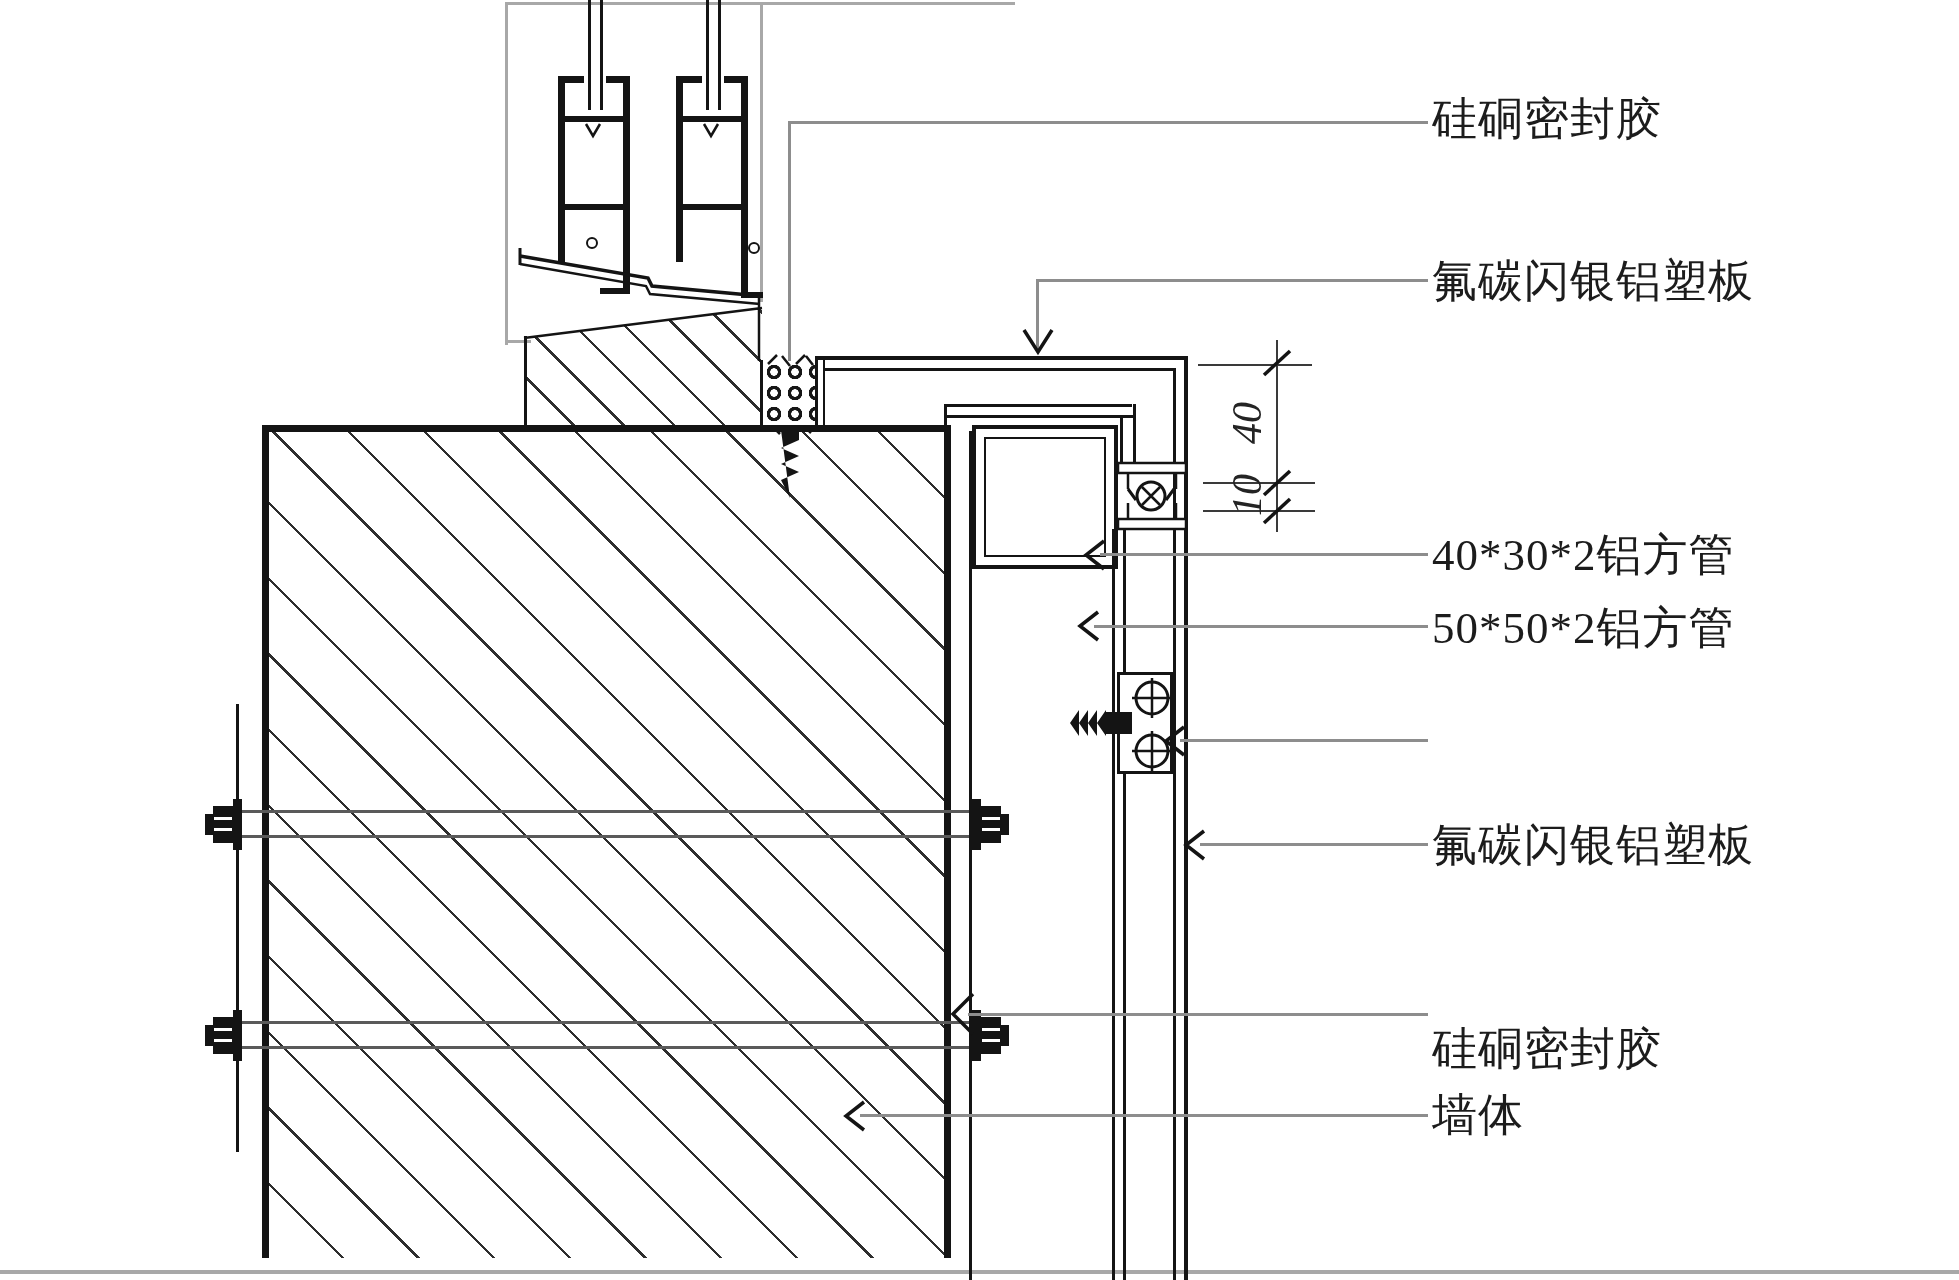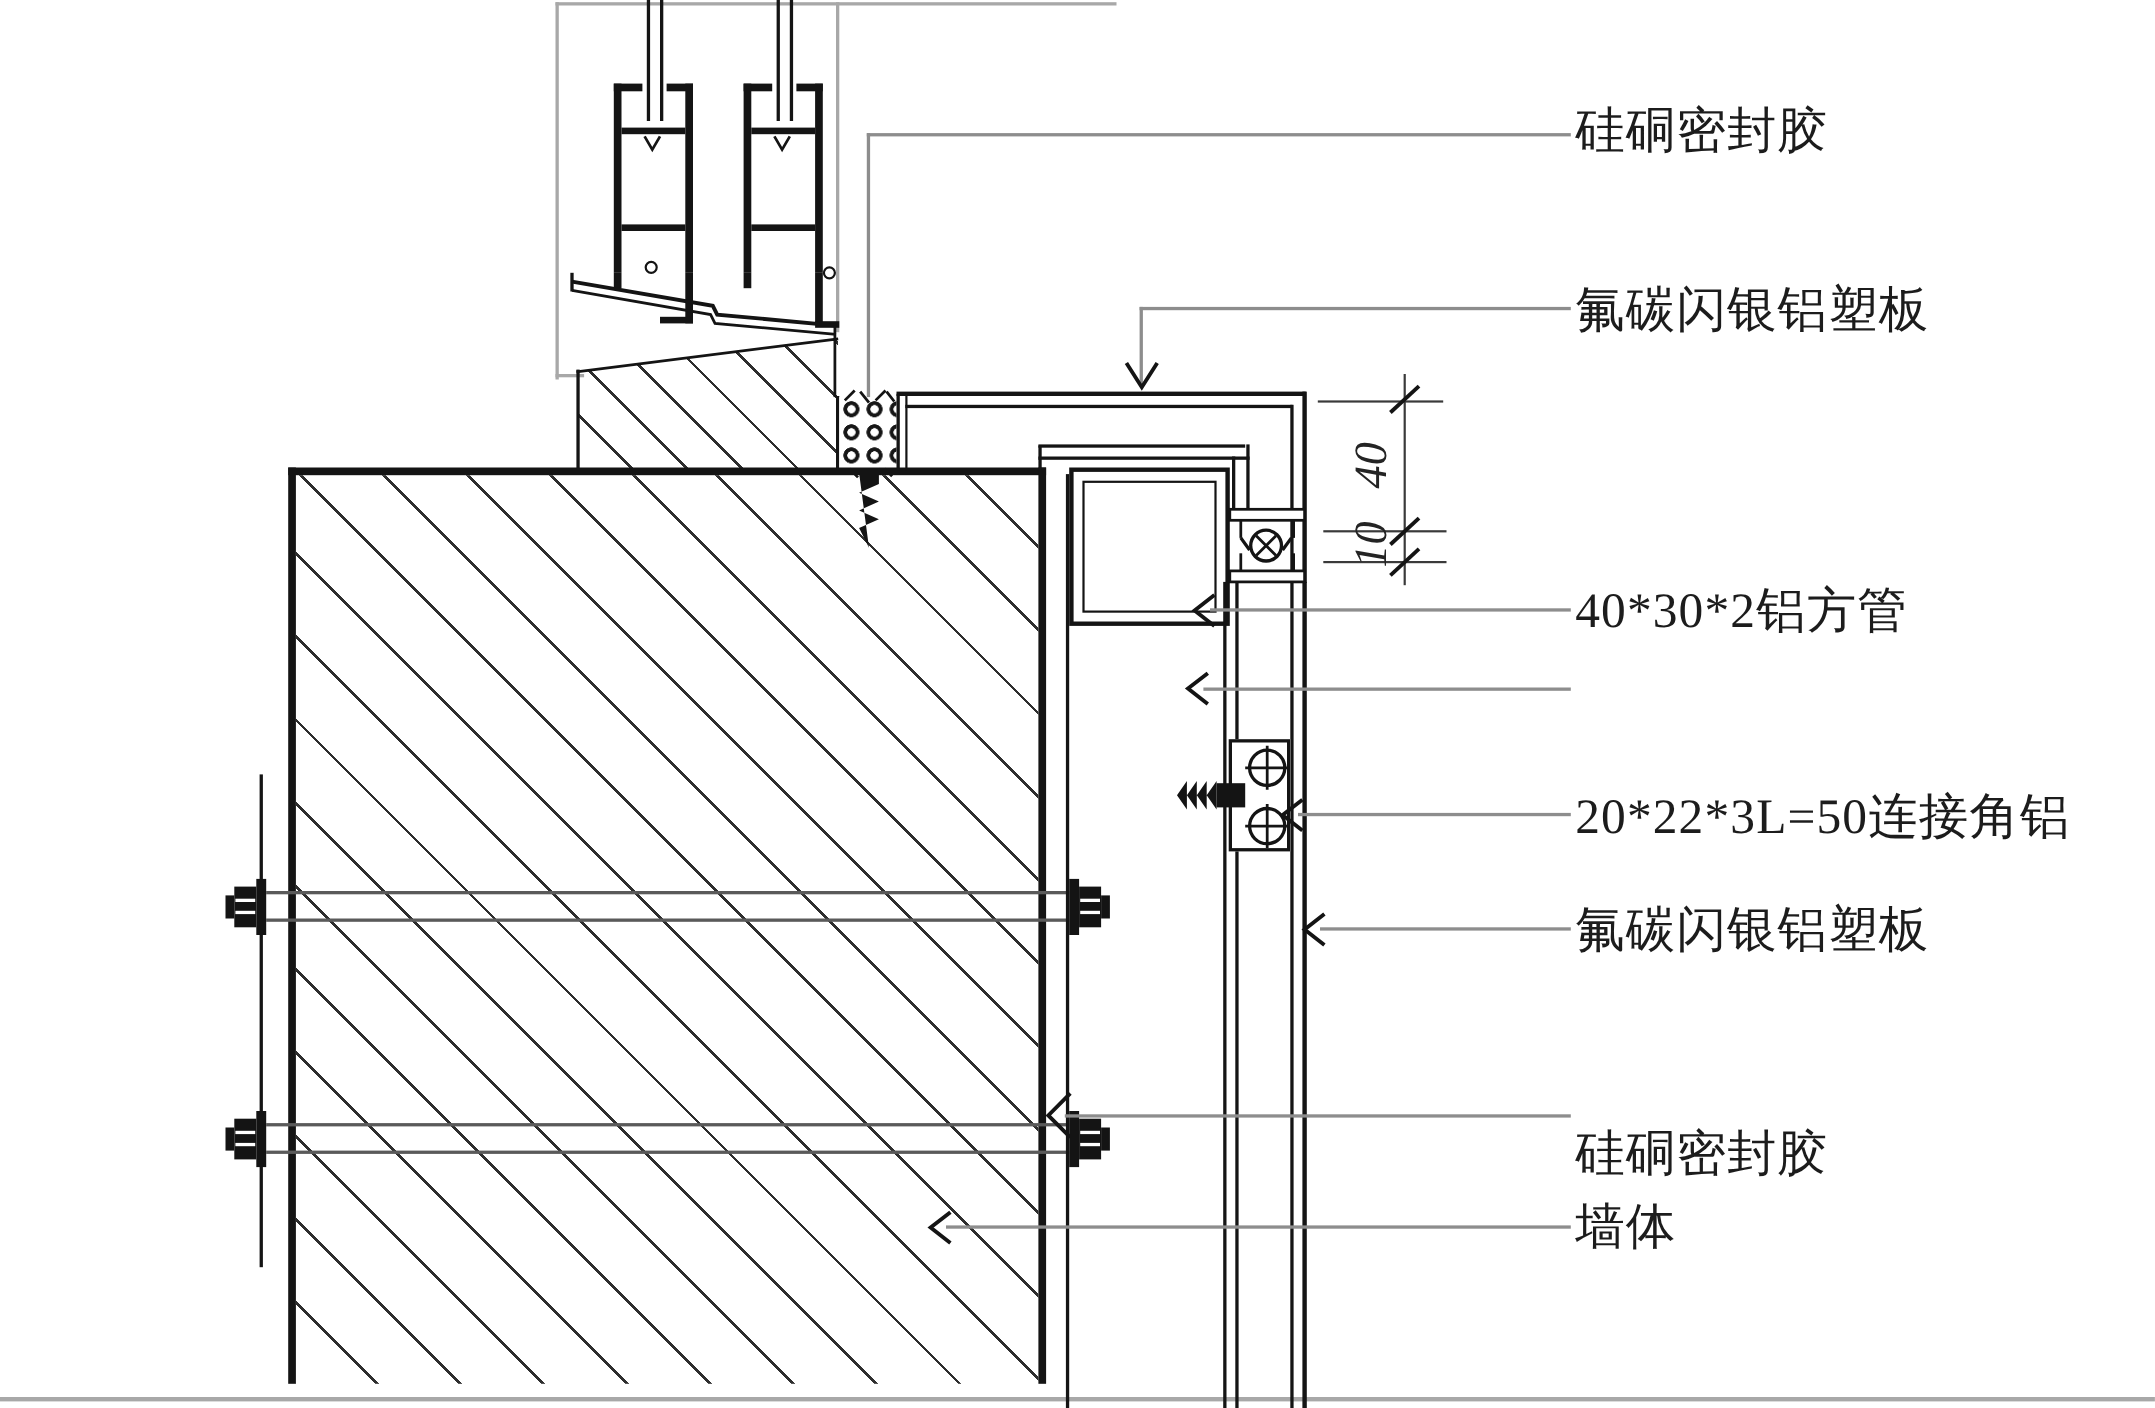--- a/index.html
+++ b/index.html
@@ -200,18 +200,18 @@
     <polyline points="864,1102 846,1116 864,1130" fill="none" stroke="#141414" stroke-width="3.5"></polyline>
 
     <line x1="1264" y1="375" x2="1290" y2="351" stroke="#141414" stroke-width="3.5"></line>
     <line x1="1264" y1="495" x2="1290" y2="471" stroke="#141414" stroke-width="3.5"></line>
     <line x1="1264" y1="523" x2="1290" y2="499" stroke="#141414" stroke-width="3.5"></line>
   </svg>
 
   <div class="callout" style="top:96px;font-family:Liberation Mono, monospace;">硅硐密封胶</div>
   <div class="callout" style="top:254px;">氟碳闪银铝塑板</div>
   <div class="callout" style="top:528px;">40*30*2铝方管</div>
-  <div class="callout" style="top:715px;">20*22*3L=50连接角铝</div>
+  <div class="callout" style="top:601px;">50*50*2铝方管</div>
   <div class="callout" style="top:818px;">氟碳闪银铝塑板</div>
   <div class="callout" style="top:1022px;">硅硐密封胶</div>
   <div class="callout" style="top:1088px;">墙体</div>
 
 </div>
 
 </body></html>

